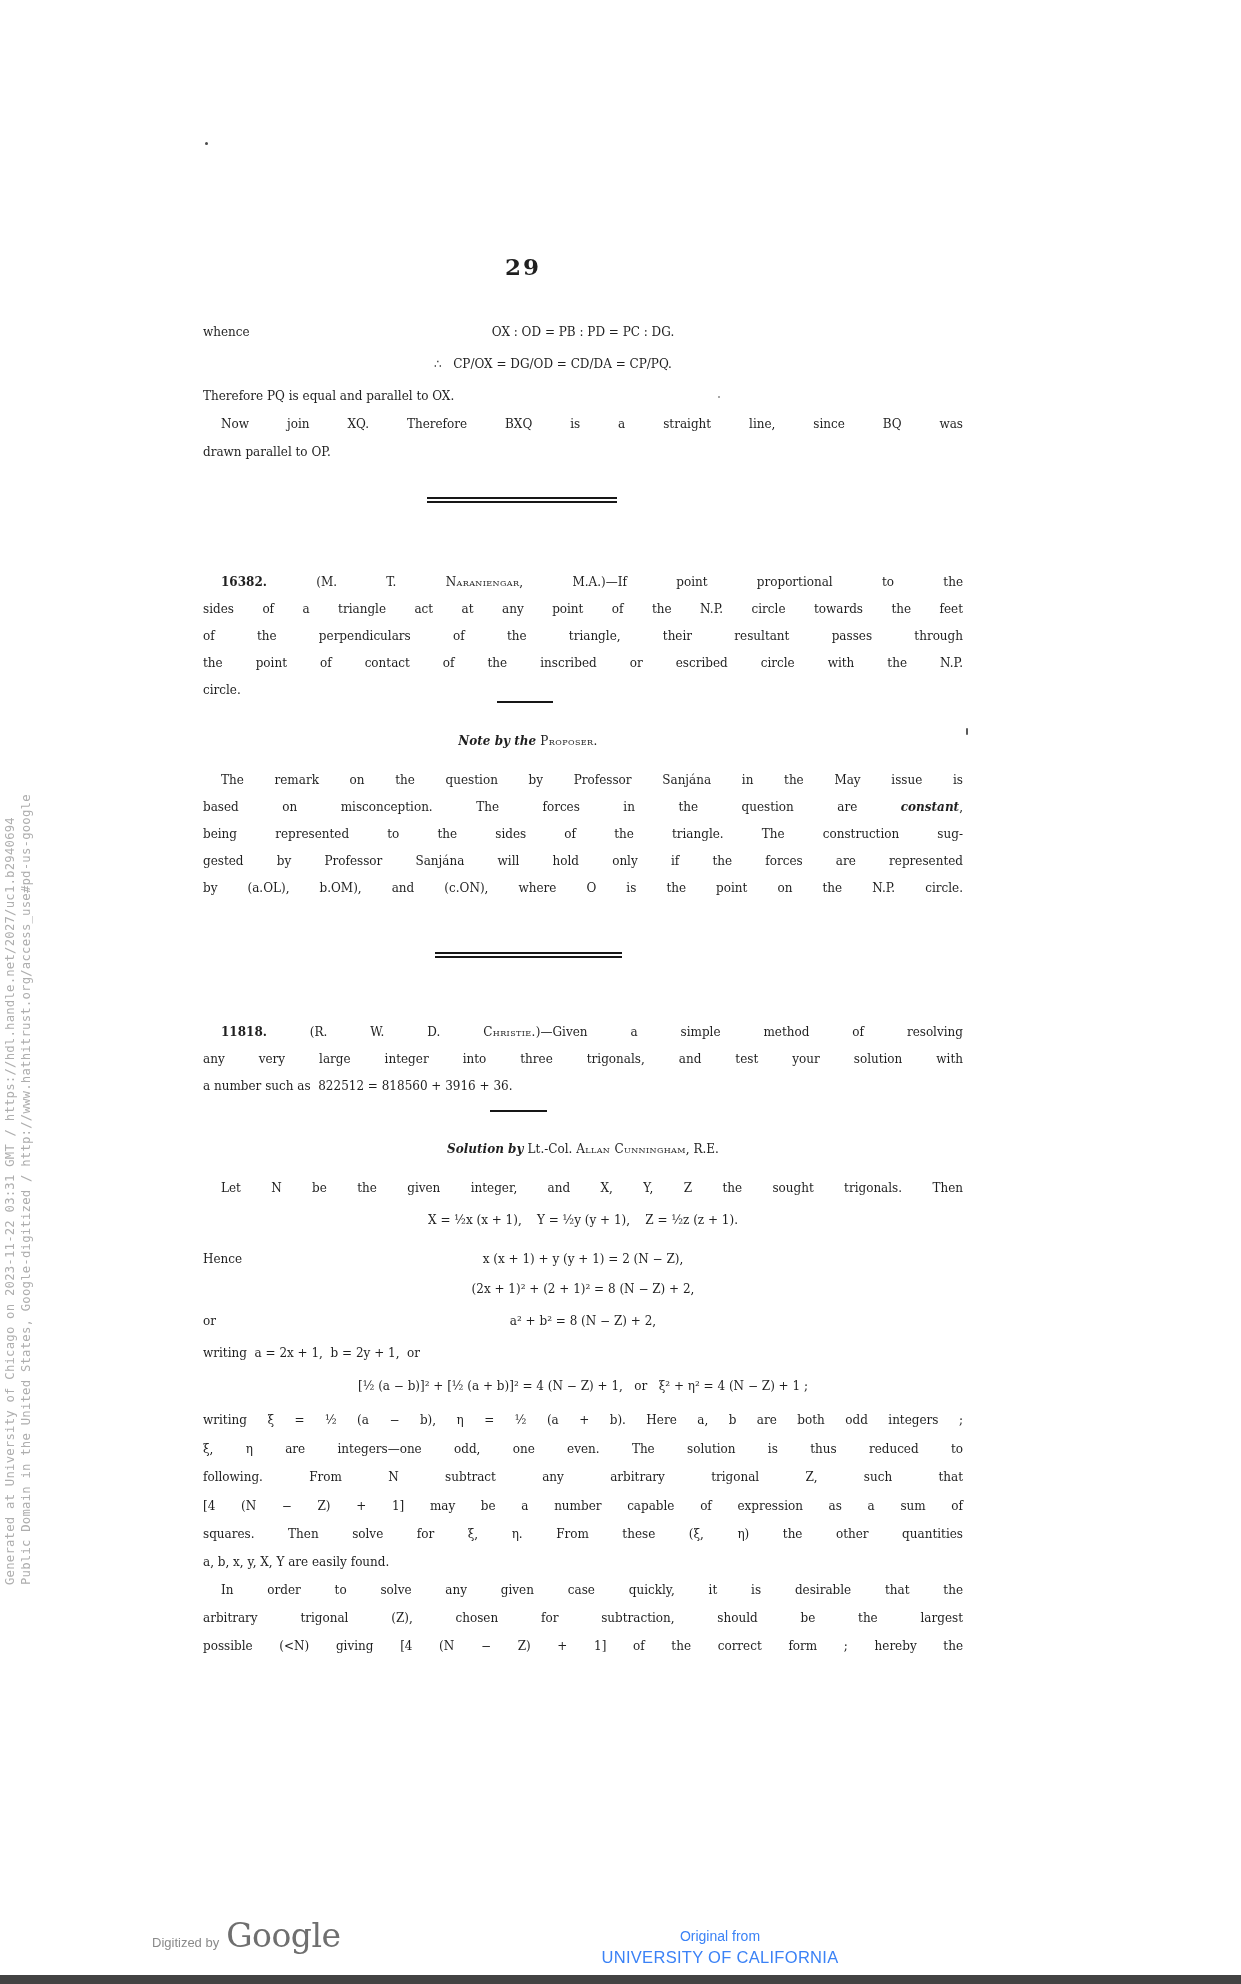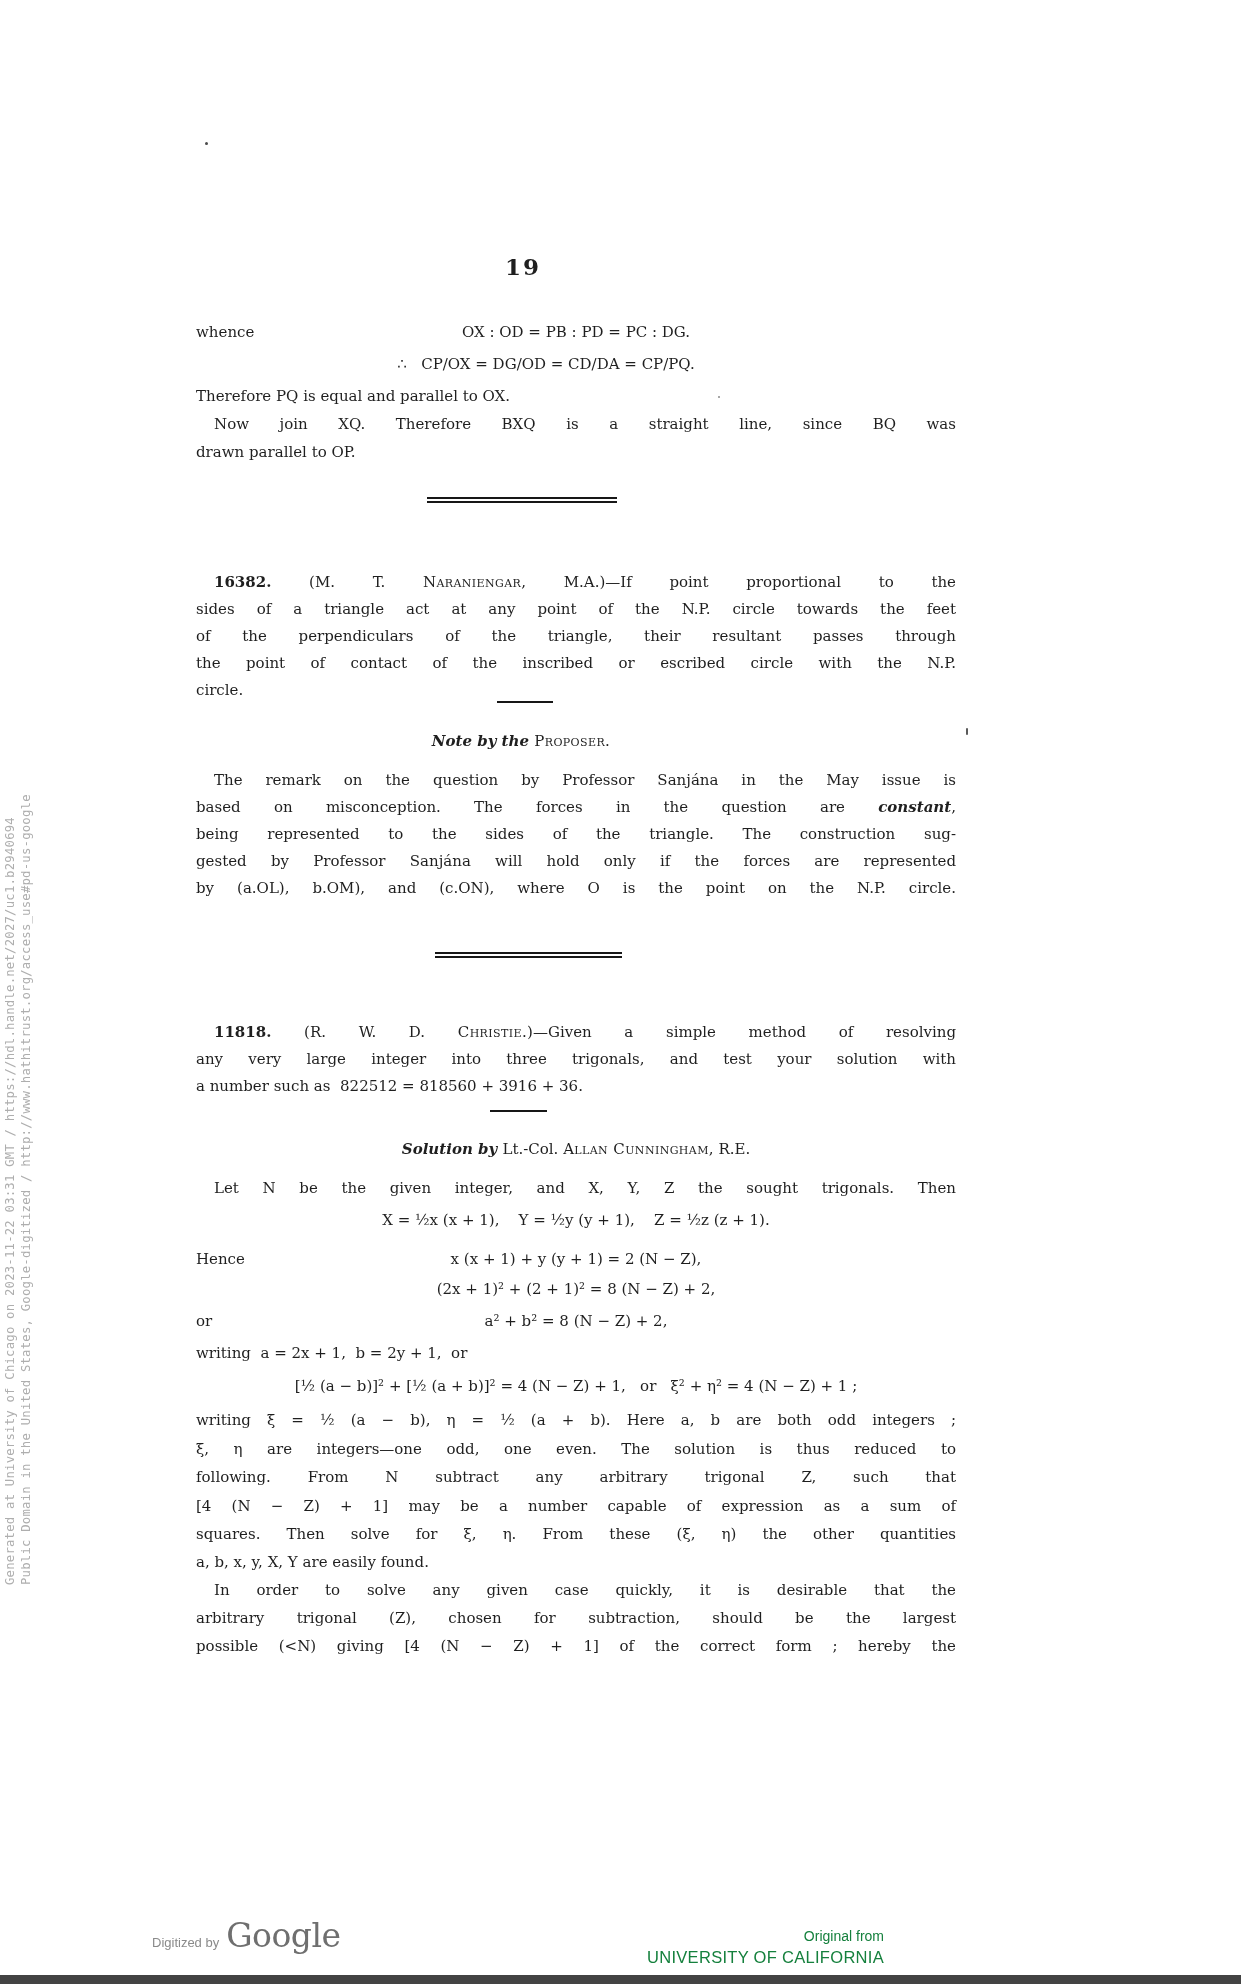--- a/index.html
+++ b/index.html
@@ -1,20 +1,20 @@
 <!DOCTYPE html>
 <html><head>
 <meta charset="utf-8">
 <style>
   html,body{margin:0;padding:0;}
   body{
     width:1241px;height:1984px;position:relative;background:#ffffff;
     font-family:"DejaVu Serif", serif;color:#1f1f1f;overflow:hidden;
   }
-  .ln{position:absolute;left:196px;width:760px;font-size:15px;line-height:24px;}
+  .ln{position:absolute;left:203px;width:760px;font-size:12px;line-height:24px;}
   .center{text-align:center;}
   .just{text-align:justify;text-align-last:justify;}
   .pre{white-space:pre-wrap;}
   .ind{text-indent:18px;}
   .b{font-weight:700;margin-top:25px;}
   .i{font-style:italic;font-weight:bold;}
   .sc{font-variant:small-caps;letter-spacing:0.4px;}
   .lbl{position:absolute;left:0;top:0;}
   .pagenum{position:absolute;left:203px;width:640px;text-align:center;top:253px;
     font-size:23px;font-weight:700;letter-spacing:2px;}
@@ -22,39 +22,39 @@
   .rule-short{position:absolute;border-top:2px solid #171717;}
   
   .wm{position:absolute;left:2px;top:785px;width:36px;height:800px;}
   .wm-inner{width:800px;transform:rotate(-90deg) translateX(-800px);transform-origin:top left;
     font-family:"DejaVu Sans Mono", monospace;font-size:12.3px;line-height:16px;
     color:#aeaeae;letter-spacing:0.2px;white-space:nowrap;}
   
   .foot-left{position:absolute;left:152px;top:1916px;display:flex;align-items:baseline;gap:7px;}
   .foot-digitized{font-family:"Liberation Sans", sans-serif;font-size:13px;color:#8a8a8a;}
   .foot-google{font-family:"DejaVu Serif", serif;font-size:33px;color:#6f6f6f;letter-spacing:-0.5px;}
-  .foot-right{position:absolute;left:644px;top:1926px;width:240px;text-align:right;
-    font-family:"Liberation Sans", sans-serif;color:#15803d;}
+  .foot-right{position:absolute;left:600px;top:1926px;width:240px;text-align:center;
+    font-family:"Liberation Sans", sans-serif;color:#3b82f6;}
   .foot-orig{font-size:14px;line-height:20px;}
   .foot-univ{font-size:16.5px;line-height:22px;letter-spacing:0.3px;}
   .bottom-bar{position:absolute;left:0;top:1975px;width:1241px;height:9px;background:#434343;}
   
   .dot{position:absolute;border-radius:50%;background:#4a4a4a;}
 </style>
 </head>
 <body>
 
 <div class="wm">
   <div class="wm-inner">
     <div>Generated at University of Chicago on 2023-11-22 03:31 GMT  /  https://hdl.handle.net/2027/uc1.b2940694</div>
     <div>Public Domain in the United States, Google-digitized  /  http://www.hathitrust.org/access_use#pd-us-google</div>
   </div>
 </div>
 
-<div class="pagenum">19</div>
+<div class="pagenum">29</div>
 
 <div class="ln" style="top:320px">
   <span class="lbl">whence</span>
   <div class="center">OX : OD = PB : PD = PC : DG.</div>
 </div>
 <div class="ln pre" style="top:352px;width:700px;text-align:center">∴   CP/OX = DG/OD = CD/DA = CP/PQ.</div>
 <div class="ln" style="top:384px">Therefore PQ is equal and parallel to OX.</div>
 <div class="ln just ind" style="top:412px">Now join XQ. Therefore BXQ is a straight line, since BQ was</div>
 <div class="ln" style="top:440px">drawn parallel to OP.</div>
 

